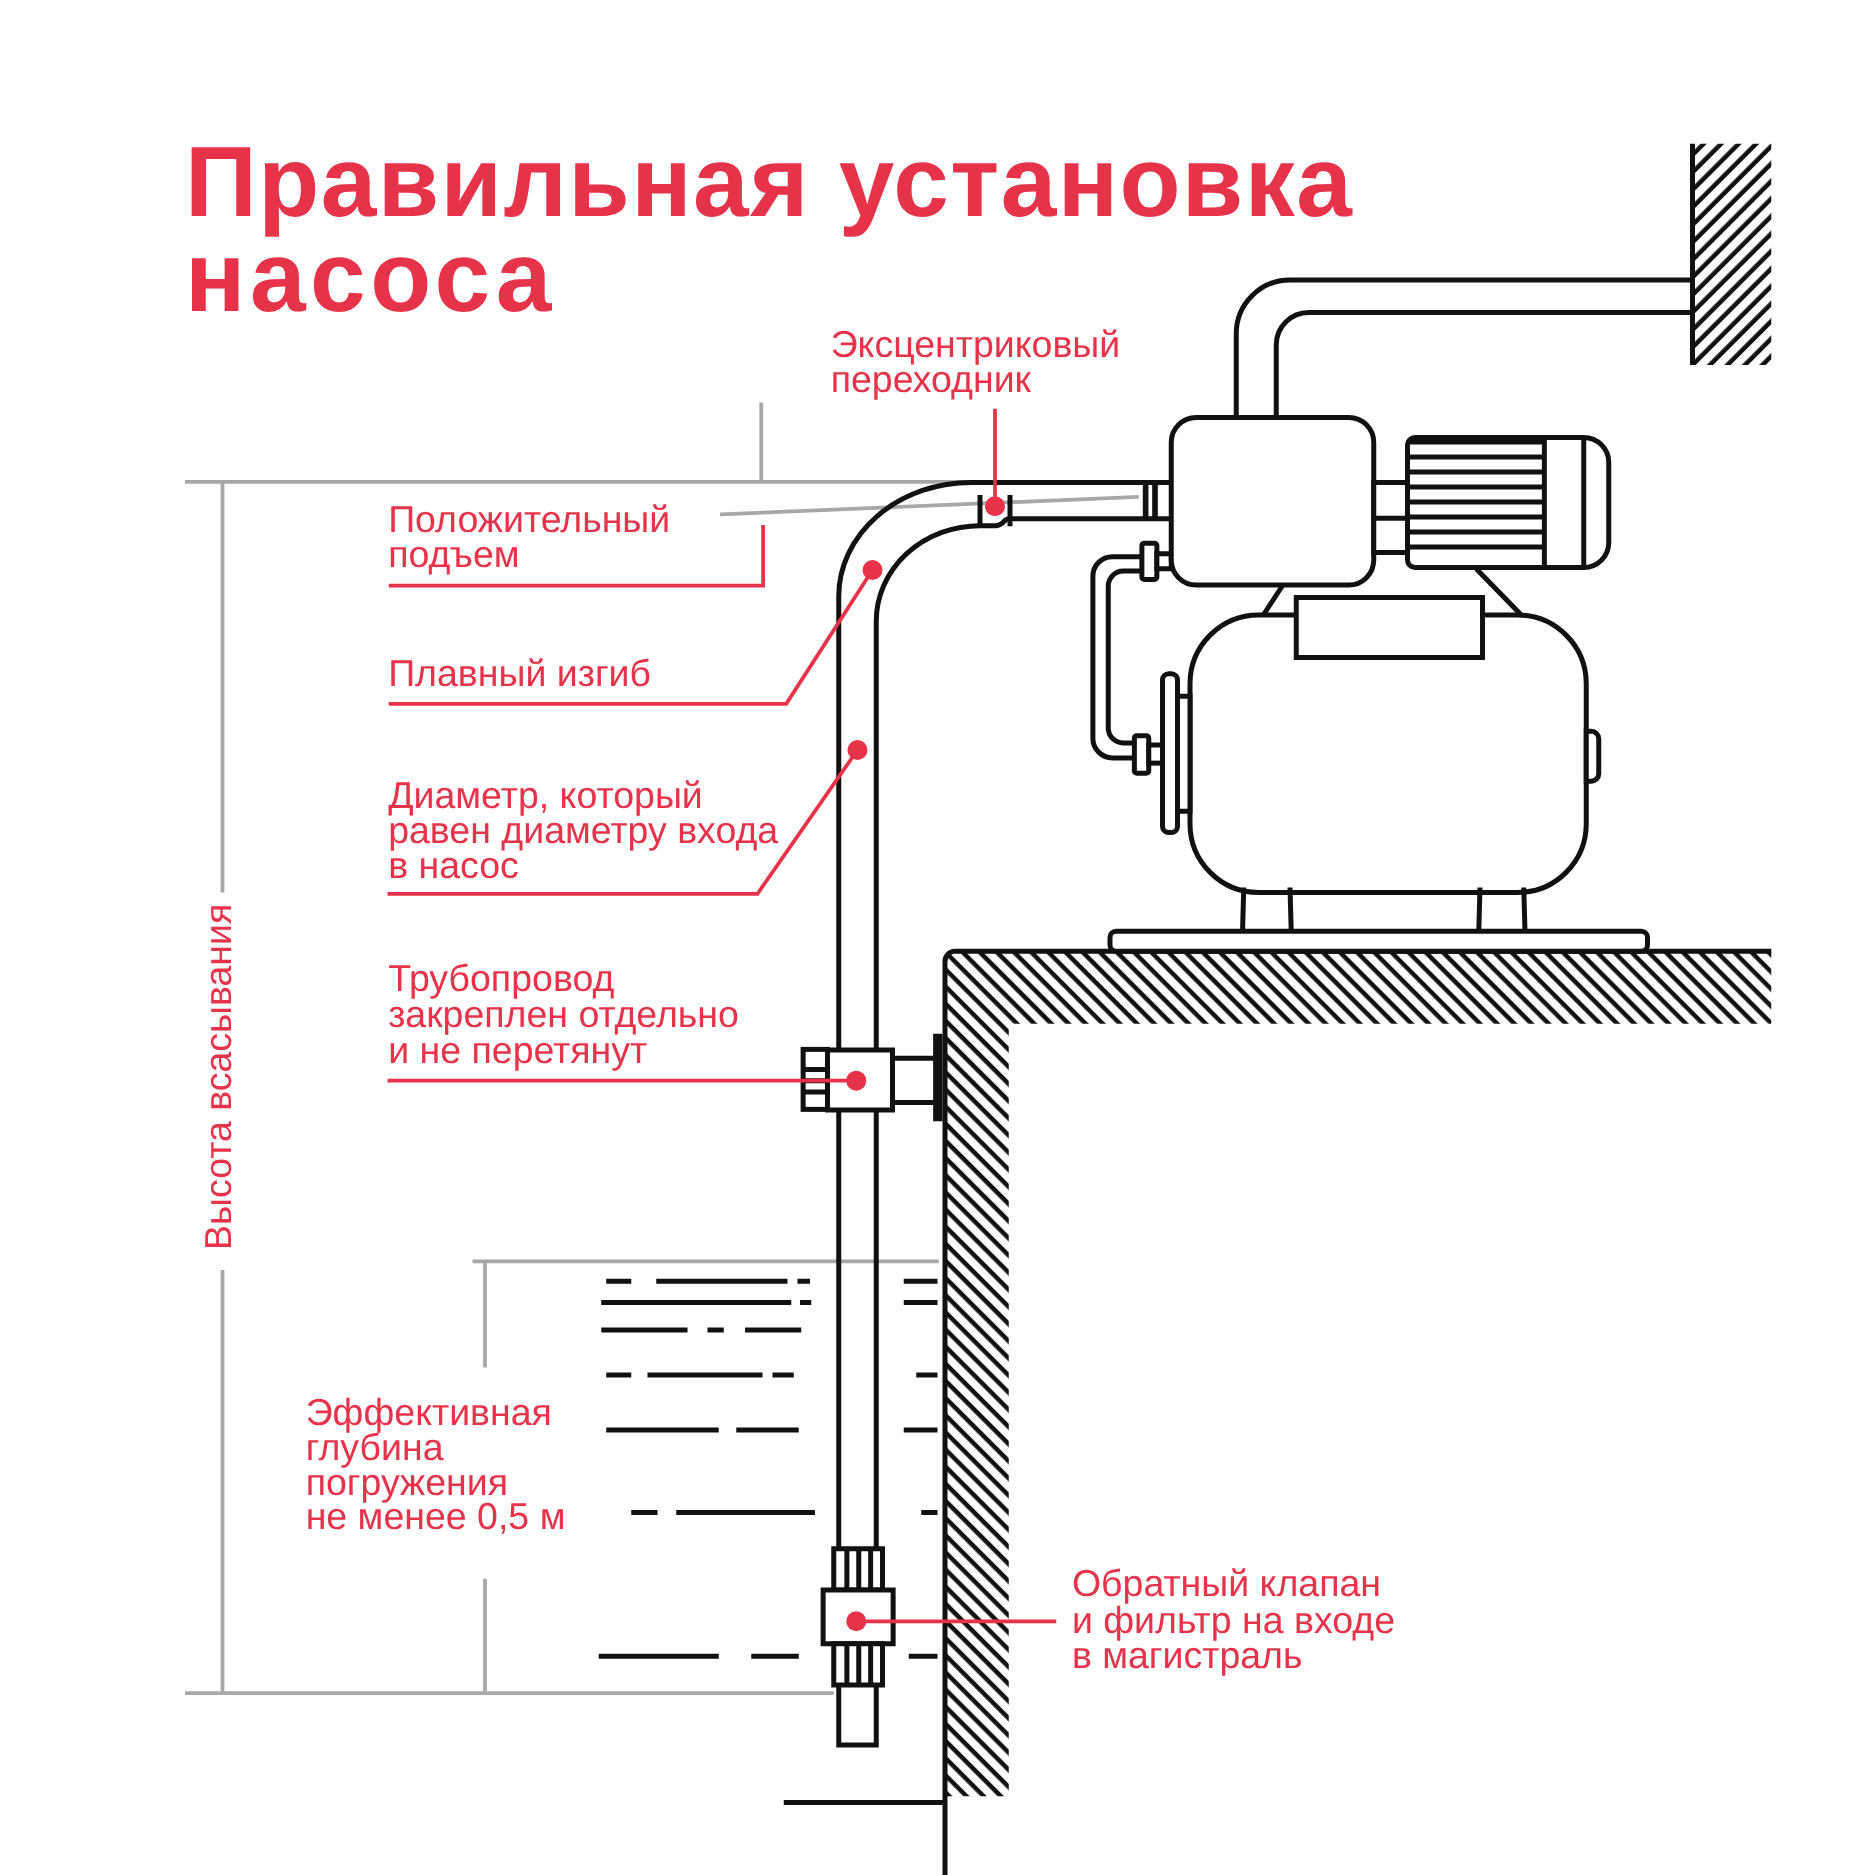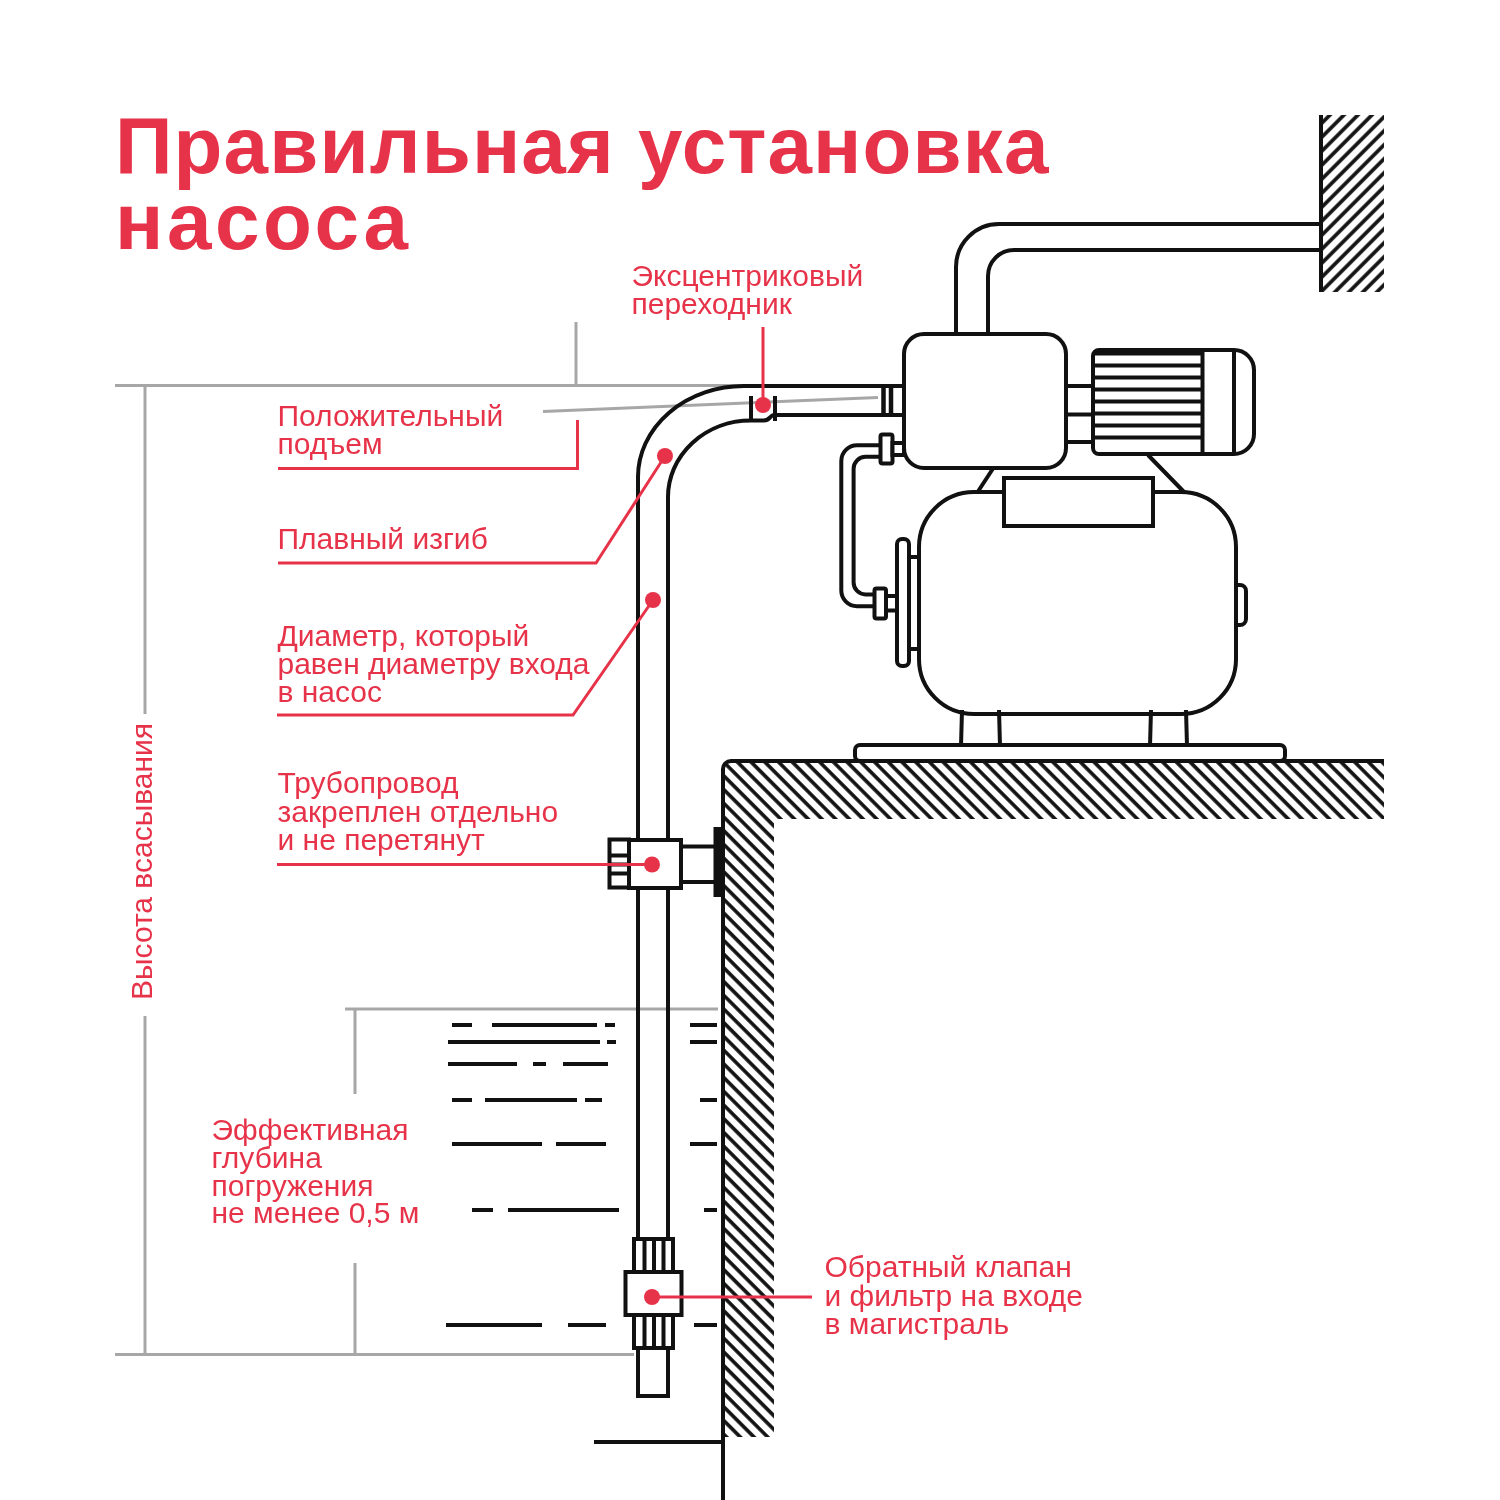--- a/index.html
+++ b/index.html
@@ -1,16 +1,16 @@
 <!DOCTYPE html>
 <html><head>
 <meta charset="utf-8">
 <style>
   html,body{margin:0;padding:0;background:#ffffff;}
-  #page{width:1444px;height:1500px;position:relative;background:#fff;overflow:hidden;}
+  #page{width:1444px;height:1500px;position:relative;background:#fff;overflow:hidden;margin-left:33px;}
   svg{display:block;}
   text{font-family:"Liberation Sans", sans-serif;}
 </style>
 </head>
 <body>
 
 <div id="page">
 <svg width="1500" height="1500" viewBox="0 0 1500 1500" xmlns="http://www.w3.org/2000/svg">
 <defs>
   <pattern id="hw" width="9.9" height="9.9" patternUnits="userSpaceOnUse" patternTransform="rotate(45)">

